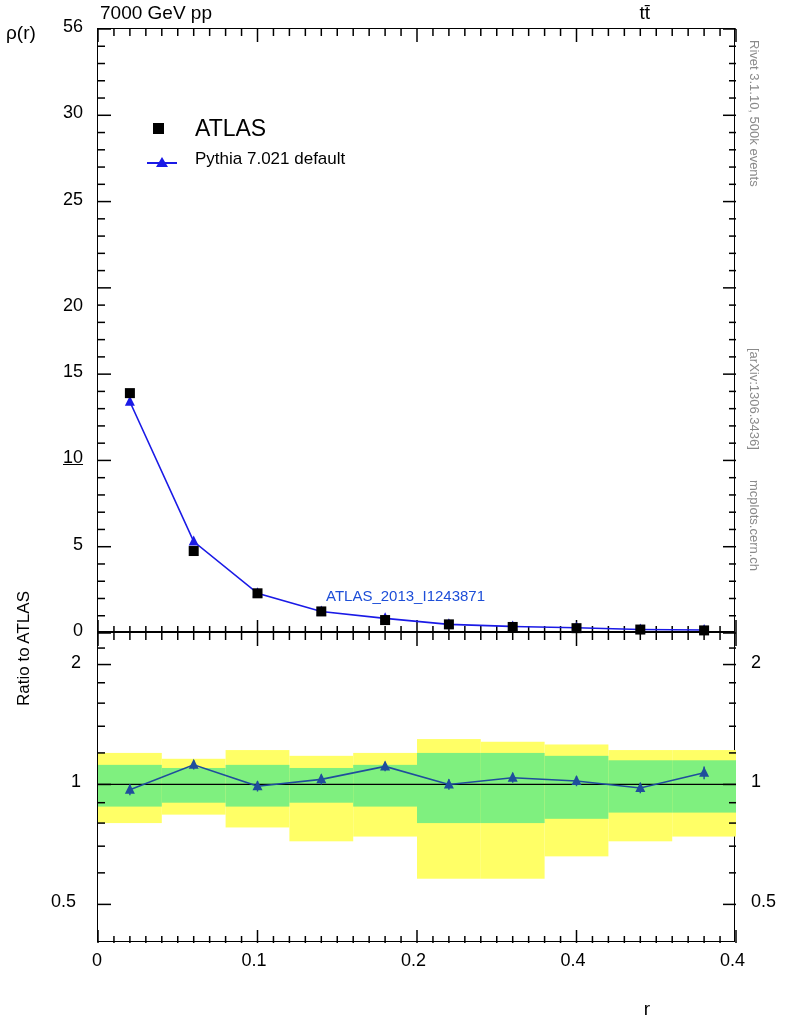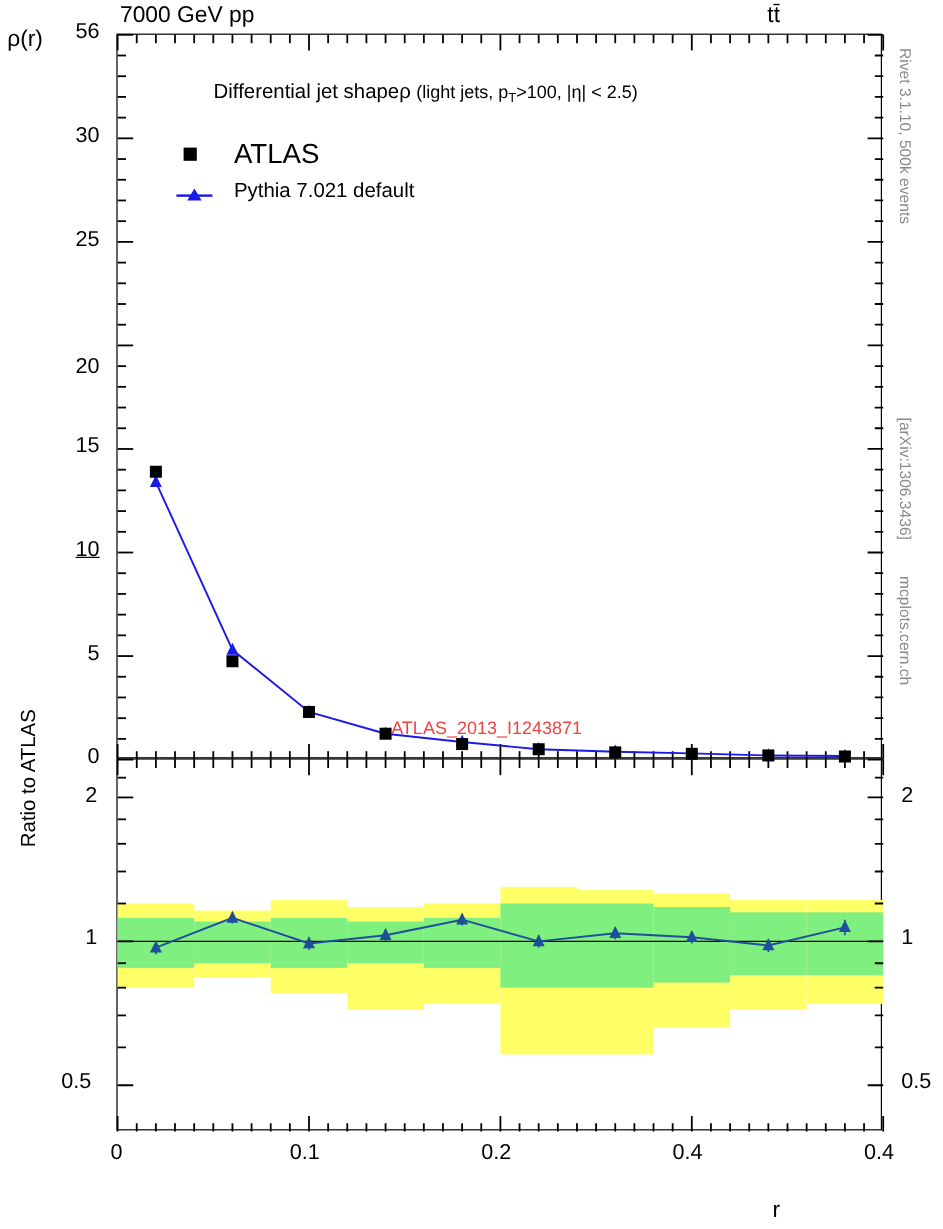--- a/index.html
+++ b/index.html
@@ -27,21 +27,21 @@
   #ratioplot{left:97px;top:632px;width:638px;height:310px;}
   .ticklabel{position:absolute;font-size:18px;color:#000;white-space:nowrap;}
 
   .legend-marker-sq{width:11px;height:11px;background:#000;position:absolute;}
   .legend-line{position:absolute;height:2px;background:#1a1ae6;}
   .legend-tri{position:absolute;width:0;height:0;border-left:6px solid transparent;border-right:6px solid transparent;border-bottom:10px solid #1a1ae6;}
 
   .title-main{font-size:17px;}
   .title-sub{font-size:15px;}
 
-  .watermark{color:#ef4444;font-size:15px;margin-top:12px;}
+  .watermark{color:#1d4ed8;font-size:15px;}
 
   svg{position:absolute;left:0;top:0;overflow:visible;}
 </style>
 </head>
 <body>
 
 <div id="root">
 
   <div class="abs txt hdr-left">7000 GeV pp</div>
   <div class="abs txt hdr-right">tt̄</div>
@@ -240,24 +240,20 @@
           <rect x="218.3" y="577.4285714285714" width="10" height="10" fill="#000"></rect>
           <rect x="282.09999999999997" y="586.0571428571428" width="10" height="10" fill="#000"></rect>
           <rect x="345.9" y="590.3714285714286" width="10" height="10" fill="#000"></rect>
           <rect x="409.7" y="592.96" width="10" height="10" fill="#000"></rect>
           <rect x="473.49999999999994" y="594.168" width="10" height="10" fill="#000"></rect>
           <rect x="537.3" y="595.5485714285714" width="10" height="10" fill="#000"></rect>
           <rect x="601.1" y="596.4114285714286" width="10" height="10" fill="#000"></rect>
         </g>
     </svg>
 
-    <div class="abs txt" style="left:80px;top:38px;">
-      <span class="title-main">Differential jet shape</span><span class="title-main">ρ</span>
-      <span class="title-sub">(light jets, p</span><span class="title-sub" style="font-size:11px;vertical-align:-3px;">T</span><span class="title-sub">&gt;100, |</span><span class="title-sub">η</span><span class="title-sub">| &lt; 2.5)</span>
-    </div>
 
     <div class="abs" style="left:55px;top:90px;width:330px;">
       <div class="abs" style="left:0;top:4px;">
         <div class="legend-marker-sq" style="left:0px;top:0px;"></div>
       </div>
       <div class="abs txt" style="left:42px;top:-4px;font-size:23px;">ATLAS</div>
 
       <div class="abs" style="left:0;top:38px;">
         <div class="legend-line" style="left:-6px;top:5px;width:30px;"></div>
         <div class="legend-tri" style="left:3px;top:0px;"></div>

